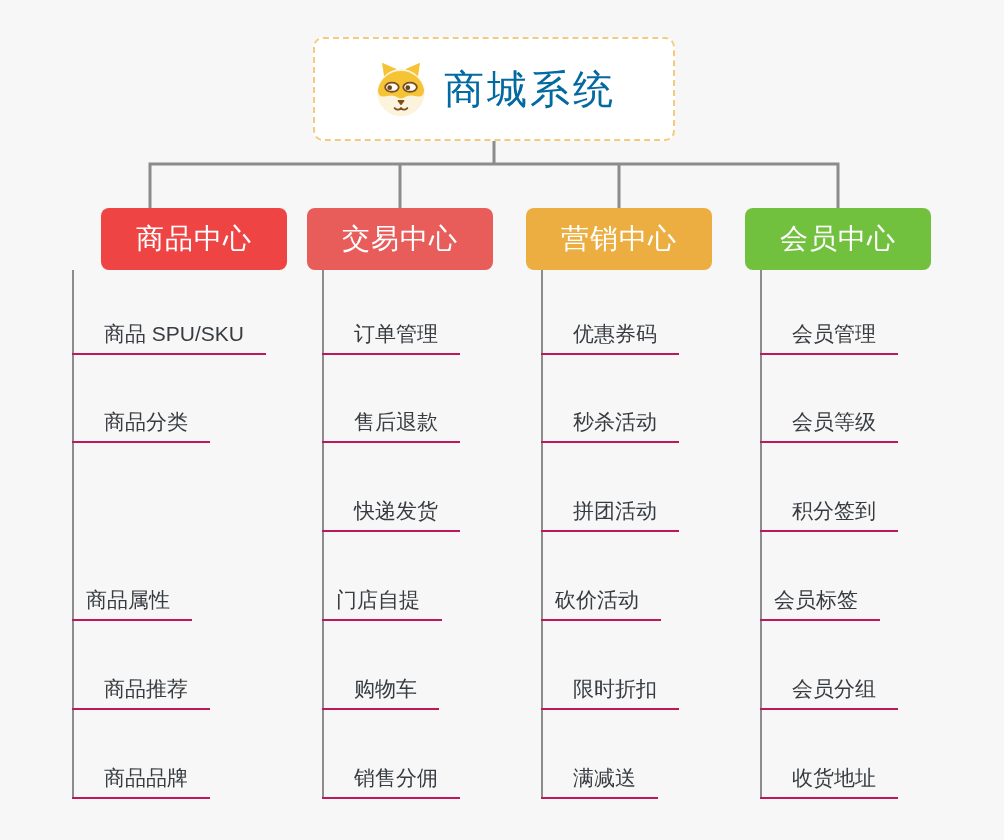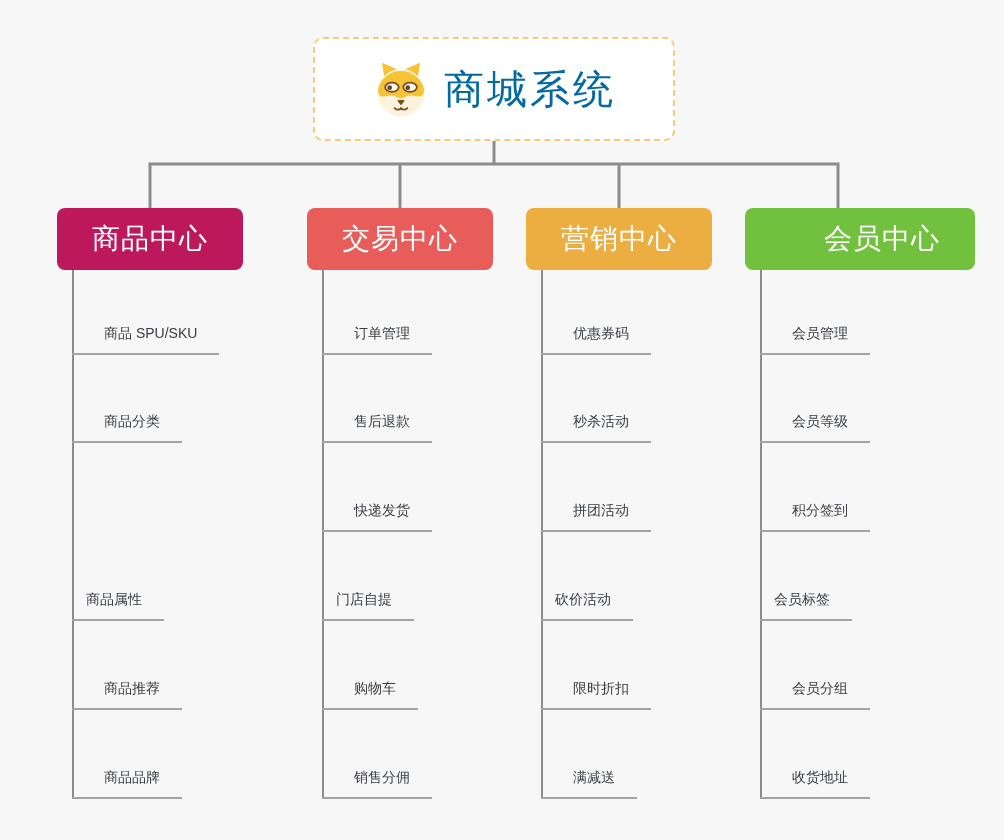--- a/index.html
+++ b/index.html
@@ -73,22 +73,22 @@
     position: absolute;
     left: 15px; top: 62px;
     width: 2px; height: 529px;
     background: #8C8C8C;
   }
 
   .leaf {
     position: absolute;
     left: 15px;
     padding: 0 22px 5px 32px;
-    border-bottom: 2px solid #a3a3a3;
-    font-size: 14px;
+    border-bottom: 2px solid #be185d;
+    font-size: 21px;
     line-height: 29px;
     color: #383C40;
     white-space: nowrap;
   }
   .leaf-1 { top: 111px; }
   .leaf-2 { top: 199px; }
   .leaf-3 { top: 288px; }
   .leaf-4 { top: 377px; padding-left: 14px; }
   .leaf-5 { top: 466px; }
   .leaf-6 { top: 555px; }
@@ -114,21 +114,21 @@
         <circle cx="19.5" cy="30.5" r="2.6" fill="#6B4319"></circle>
         <circle cx="39.5" cy="30.5" r="2.6" fill="#6B4319"></circle>
         <path d="M29,45 h6 l-3,4 z" fill="#7A4E21" stroke="#7A4E21" stroke-linejoin="round" stroke-width="1.5"></path>
         <path d="M25,53 Q28.5,56.5 32,53 Q35.5,56.5 39,53" fill="none" stroke="#7A4E21" stroke-width="2" stroke-linecap="round"></path>
       </svg>
     </span>
     <span class="root-title">商城系统</span>
   </div>
 
   <div class="column col-1">
-    <div class="branch-box" style="background-color: #be185d;">商品中心</div>
+    <div class="branch-box" style="background-color: #ef4444; margin-left: 44px;">商品中心</div>
     <div class="trunk"></div>
     <div class="leaf leaf-1">商品 SPU/SKU</div>
     <div class="leaf leaf-2">商品分类</div>
     <div class="leaf leaf-4">商品属性</div>
     <div class="leaf leaf-5">商品推荐</div>
     <div class="leaf leaf-6">商品品牌</div>
   </div>
 
   <div class="column col-3">
     <div class="branch-box" style="background-color: rgb(237, 174, 65);">营销中心</div>
@@ -146,21 +146,21 @@
     <div class="trunk"></div>
     <div class="leaf leaf-1">订单管理</div>
     <div class="leaf leaf-2">售后退款</div>
     <div class="leaf leaf-3">快递发货</div>
     <div class="leaf leaf-4">门店自提</div>
     <div class="leaf leaf-5">购物车</div>
     <div class="leaf leaf-6">销售分佣</div>
   </div>
 
   <div class="column col-4">
-    <div class="branch-box" style="background-color: rgb(114, 193, 62); padding-left: 44px;">会员中心</div>
+    <div class="branch-box" style="background-color: rgb(114, 193, 62);">会员中心</div>
     <div class="trunk"></div>
     <div class="leaf leaf-1">会员管理</div>
     <div class="leaf leaf-2">会员等级</div>
     <div class="leaf leaf-3">积分签到</div>
     <div class="leaf leaf-4">会员标签</div>
     <div class="leaf leaf-5">会员分组</div>
     <div class="leaf leaf-6">收货地址</div>
   </div>
 
 </div>

